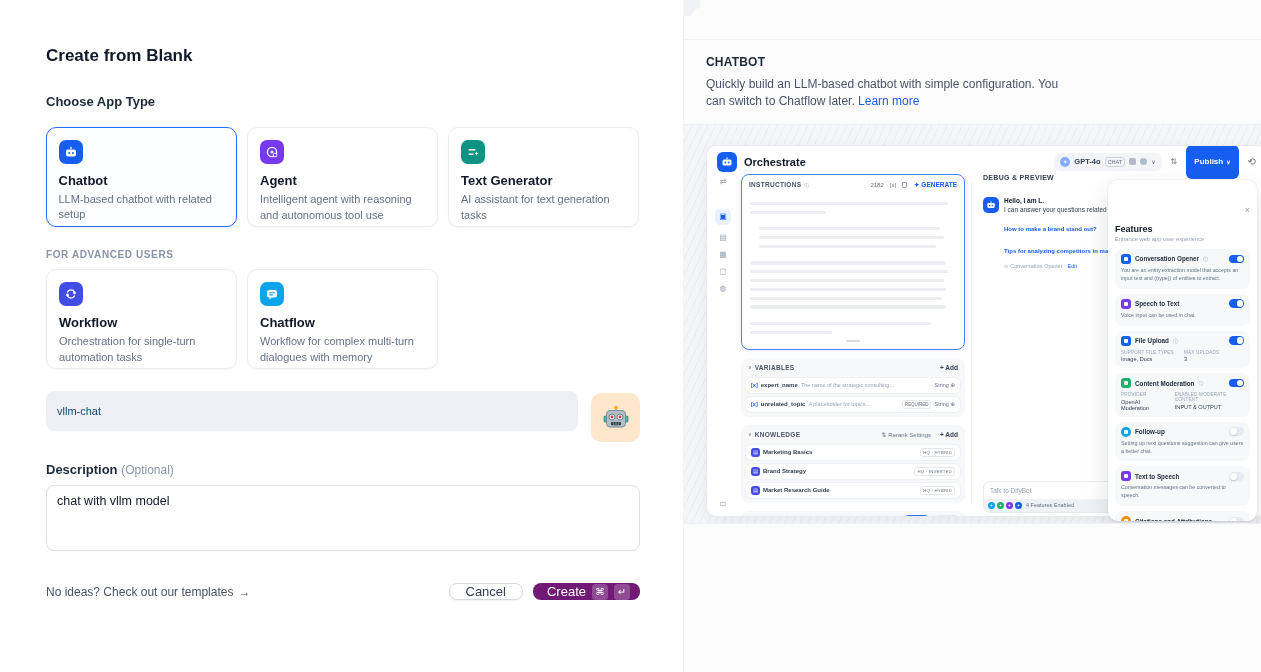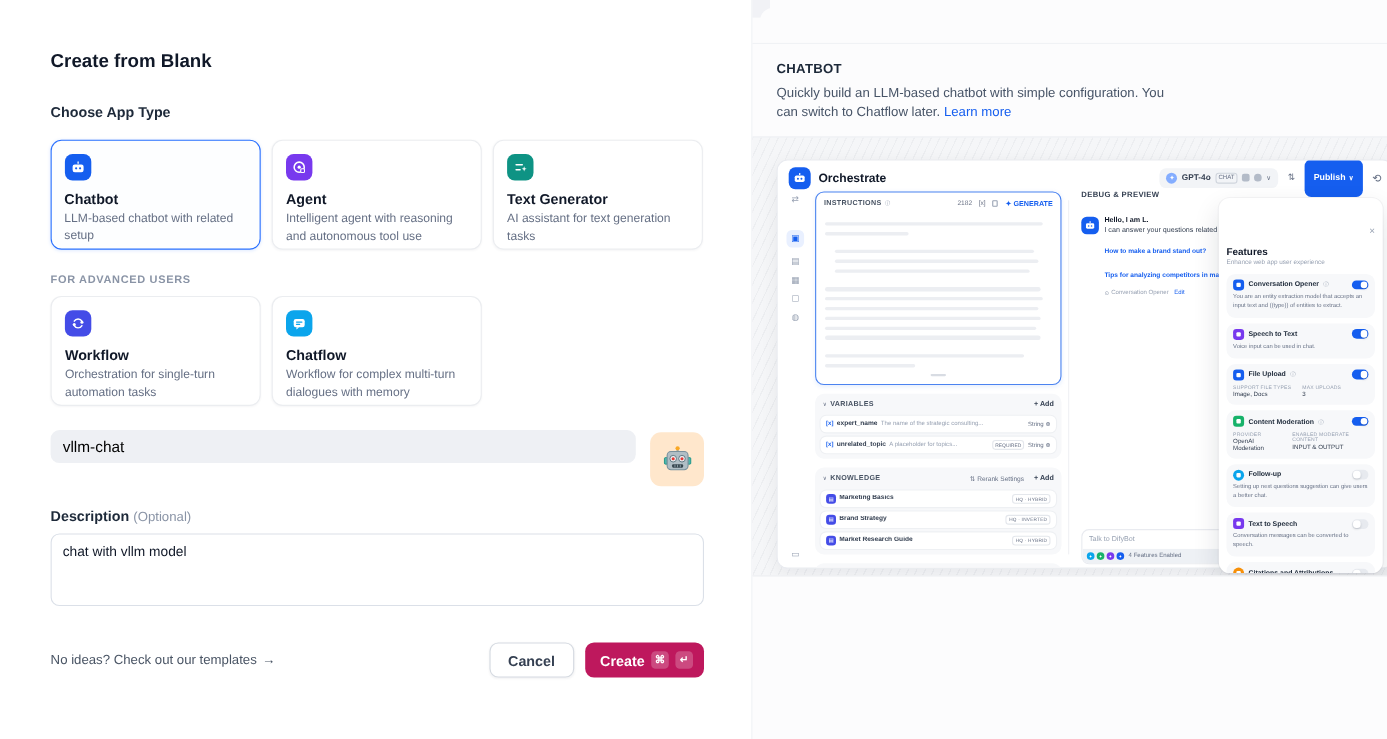--- a/index.html
+++ b/index.html
@@ -16,32 +16,32 @@
           padding:12px 12px 10px; box-shadow:0 1px 2px rgba(16,24,40,.04); cursor:pointer; }
   .card.selected { border:1.5px solid #2970ff; padding:11.5px 11.5px 9.5px; background:#fdfeff;
                    box-shadow:0 1px 3px rgba(41,112,255,.14); }
   .card-icon { width:24px; height:24px; border-radius:7px; display:flex; align-items:center; justify-content:center; margin-bottom:9px; }
   .card-name { font-size:13px; font-weight:700; color:#101828; margin-bottom:4px; }
   .card-desc { font-size:11px; color:#667085; line-height:1.45; }
   .name-row { display:flex; gap:13px; margin-top:14px; margin-bottom:20px; }
   .name-col { flex:1; }
   .field-label { font-size:13px; font-weight:700; color:#1d2939; margin-bottom:8px; }
   .field-label .opt { font-weight:400; color:#8a94a6; font-size:12px; }
-  .text-input { width:100%; height:30px; background:#eef0f4; border:none; outline:none; border-radius:8px;
-                padding:0 11px; font-size:14px; color:#000000; font-family:"Liberation Sans",sans-serif; }
+  .text-input { width:100%; height:40px; background:#eef0f4; border:none; outline:none; border-radius:8px;
+                padding:0 11px; font-size:11px; color:#0c4a6e; font-family:"Liberation Sans",sans-serif; }
   .app-icon { width:49px; height:49px; border-radius:10px; background:#ffe7cc; display:flex; align-items:center;
               justify-content:center; align-self:center; margin-top:2px; cursor:pointer; }
   .desc-area { width:100%; height:66px; border:1px solid #dbe0e8; border-radius:8px; padding:8px 10px;
                font-size:12.5px; color:#101828; font-family:"Liberation Sans",sans-serif; resize:none; outline:none; }
   .footer { margin-top:28px; display:flex; align-items:center; justify-content:space-between; }
   .tpl-link { font-size:12px; color:#495464; display:flex; align-items:center; gap:5px; cursor:pointer; }
   .btns { display:flex; gap:10px; }
-  .btn { height:32px; border-radius:8px; font-size:13px; font-weight:700; display:flex; align-items:center; cursor:pointer; }
+  .btn { height:17px; border-radius:8px; font-size:13px; font-weight:400; display:flex; align-items:center; cursor:pointer; }
   .btn-cancel { background:#fff; border:1px solid #d5dae1; color:#354052; padding:0 16px; box-shadow:0 1px 2px rgba(16,24,40,.05); }
-  .btn-create { background:#be185d; border:none; color:#fff; padding:0 10px 0 14px; gap:6px; }
+  .btn-create { background:#701a75; border:none; color:#fff; padding:0 10px 0 14px; gap:6px; }
   .kbd { width:16px; height:16px; border-radius:4px; background:rgba(255,255,255,.22); font-size:9.5px;
          display:flex; align-items:center; justify-content:center; }
 
   
   .right { flex:1; position:relative; background:#fcfcfd; border-left:1px solid #f0f2f5; }
   .corner-bg { position:absolute; left:0; top:0; width:16px; height:16px; background:#f1f2f6; }
   .corner-fg { position:absolute; left:7px; top:7px; width:20px; height:20px; background:#fcfcfd; border-top-left-radius:12px; }
   .top-strip { height:40px; border-bottom:1px solid #f0f2f5; position:relative; }
   .chatbot-info { padding:15px 40px 0 22px; }
   .chatbot-h { font-size:12px; font-weight:700; color:#1d2939; letter-spacing:.2px; }

